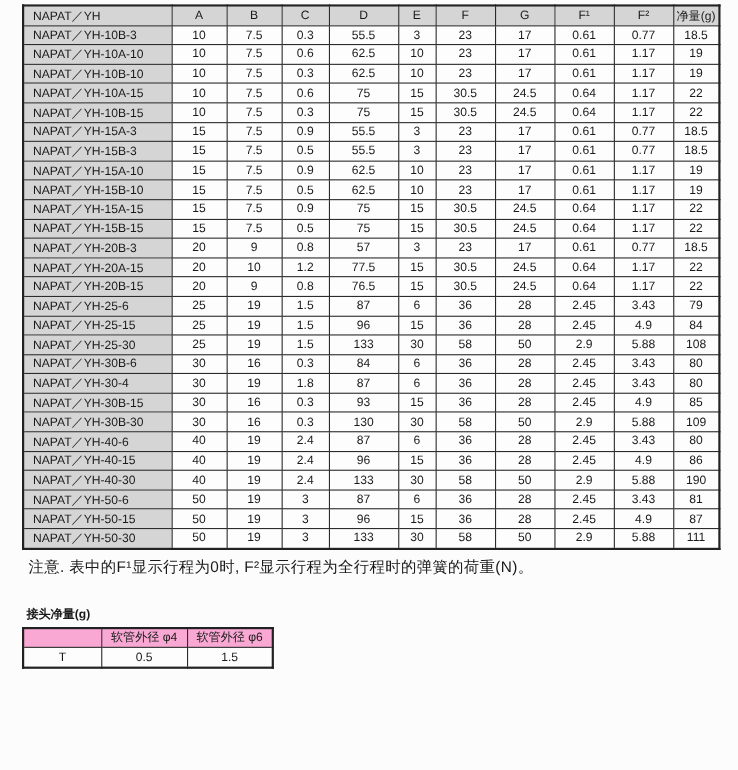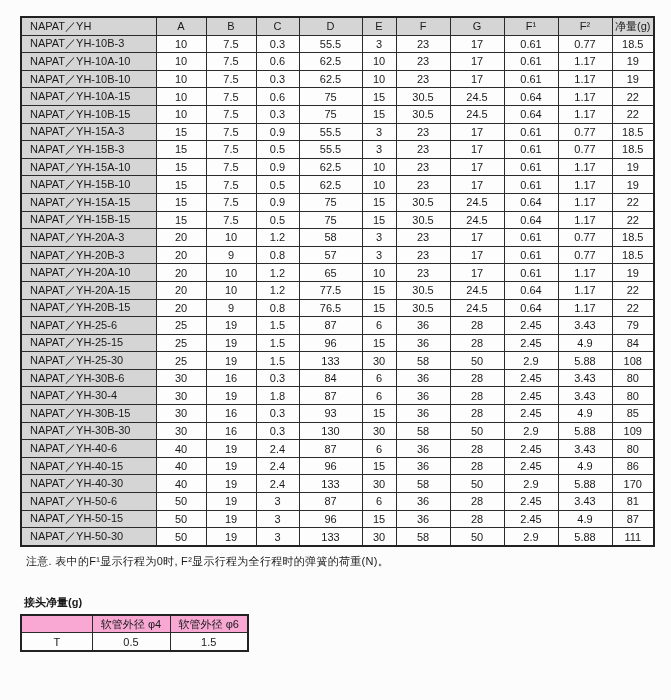--- a/index.html
+++ b/index.html
@@ -6,21 +6,21 @@
     margin: 0;
     padding: 0;
     background: #fcfcfc;
     font-family: "Liberation Sans", "DejaVu Sans", sans-serif;
     color: #1a1a1a;
   }
   .page {
     width: 671px;
     height: 700px;
     box-sizing: border-box;
-    padding: 16px 0 0 20px;
+    padding: 4px 0 0 20px;
     position: relative;
   }
   table {
     border-collapse: collapse;
     table-layout: fixed;
     background: #fdfdfd;
   }
   .spec-table {
     width: 633px;
     border: 2px solid #222;
@@ -43,21 +43,21 @@
     text-align: left;
     padding-left: 8px;
   }
   .spec-table td.label-col {
     background: #d5d5d5;
     text-align: left;
     padding-left: 8px;
   }
   .note {
     margin: 7px 0 0 6px;
-    font-size: 11px;
+    font-size: 14px;
     letter-spacing: 0.3px;
   }
   .fitting-title {
     margin: 26px 0 4px 4px;
     font-size: 11px;
     font-weight: bold;
   }
   .fitting-table {
     width: 227px;
     border: 2px solid #222;
@@ -238,59 +238,33 @@
           <td>0.5</td>
           <td>75</td>
           <td>15</td>
           <td>30.5</td>
           <td>24.5</td>
           <td>0.64</td>
           <td>1.17</td>
           <td>22</td>
         </tr>
         <tr>
-          <td class="label-col">NAPAT／YH-20A-3</td>
-          <td>20</td>
-          <td>10</td>
-          <td>1.2</td>
-          <td>58</td>
-          <td>3</td>
-          <td>23</td>
-          <td>17</td>
-          <td>0.61</td>
-          <td>0.77</td>
-          <td>18.5</td>
-        </tr>
-        <tr>
           <td class="label-col">NAPAT／YH-20B-3</td>
           <td>20</td>
           <td>9</td>
           <td>0.8</td>
           <td>57</td>
           <td>3</td>
           <td>23</td>
           <td>17</td>
           <td>0.61</td>
           <td>0.77</td>
           <td>18.5</td>
         </tr>
         <tr>
-          <td class="label-col">NAPAT／YH-20A-10</td>
-          <td>20</td>
-          <td>10</td>
-          <td>1.2</td>
-          <td>65</td>
-          <td>10</td>
-          <td>23</td>
-          <td>17</td>
-          <td>0.61</td>
-          <td>1.17</td>
-          <td>19</td>
-        </tr>
-        <tr>
           <td class="label-col">NAPAT／YH-20A-15</td>
           <td>20</td>
           <td>10</td>
           <td>1.2</td>
           <td>77.5</td>
           <td>15</td>
           <td>30.5</td>
           <td>24.5</td>
           <td>0.64</td>
           <td>1.17</td>
@@ -430,21 +404,21 @@
           <td class="label-col">NAPAT／YH-40-30</td>
           <td>40</td>
           <td>19</td>
           <td>2.4</td>
           <td>133</td>
           <td>30</td>
           <td>58</td>
           <td>50</td>
           <td>2.9</td>
           <td>5.88</td>
-          <td>170</td>
+          <td>190</td>
         </tr>
         <tr>
           <td class="label-col">NAPAT／YH-50-6</td>
           <td>50</td>
           <td>19</td>
           <td>3</td>
           <td>87</td>
           <td>6</td>
           <td>36</td>
           <td>28</td>

